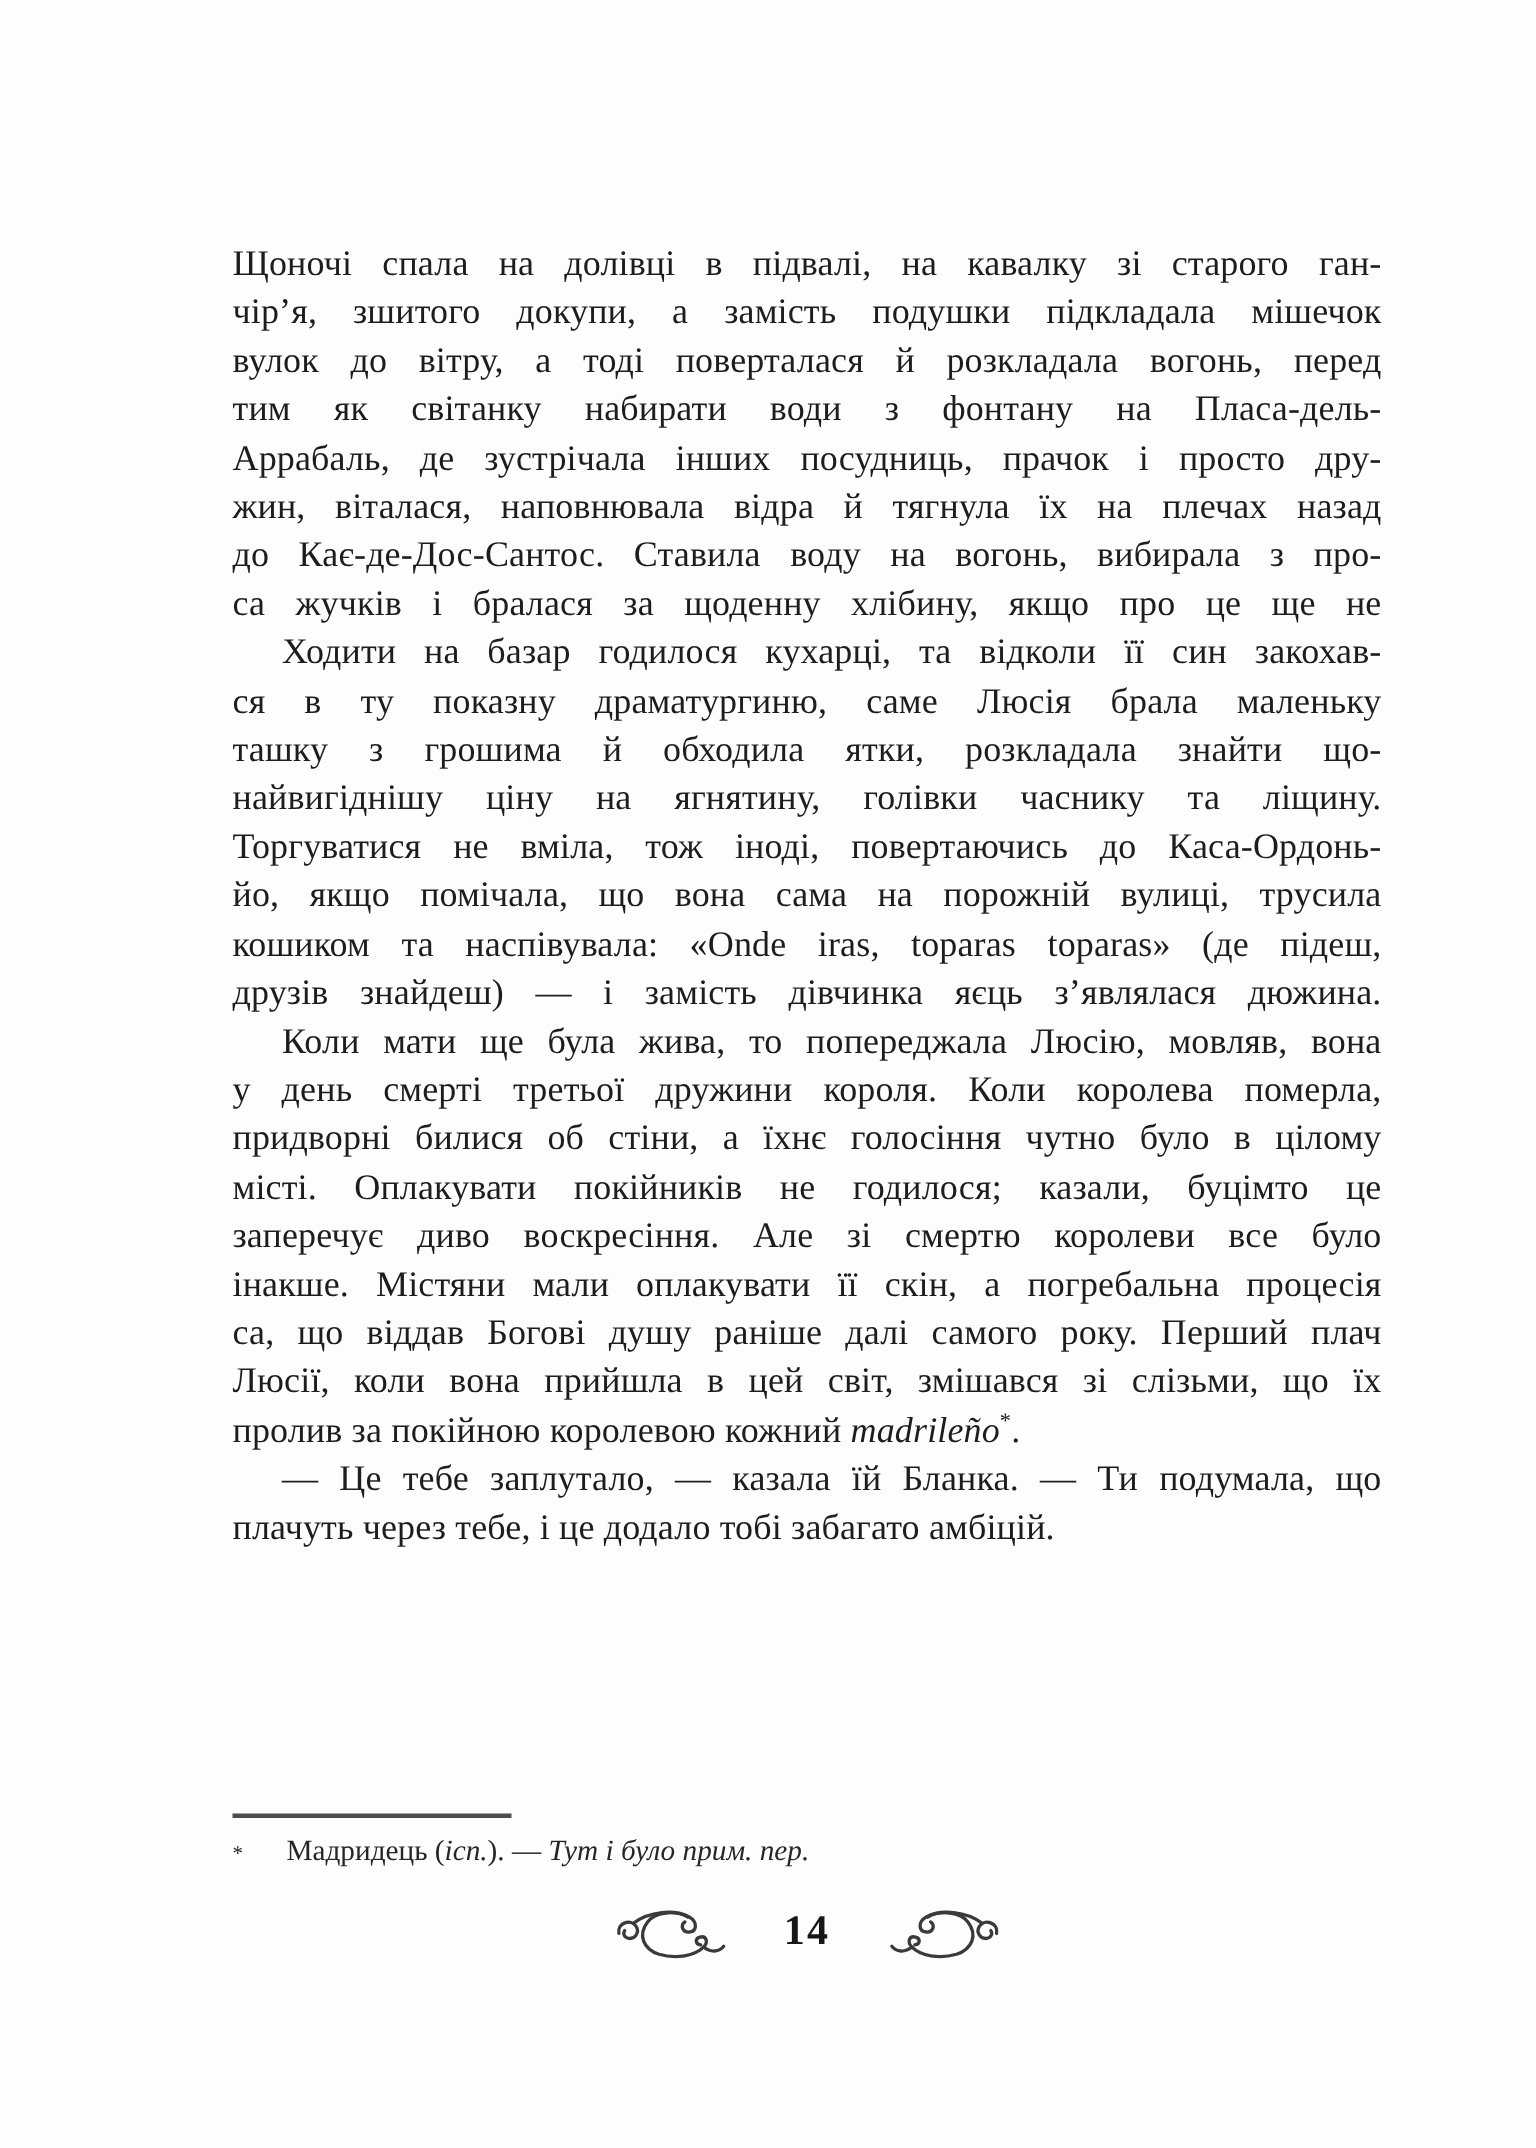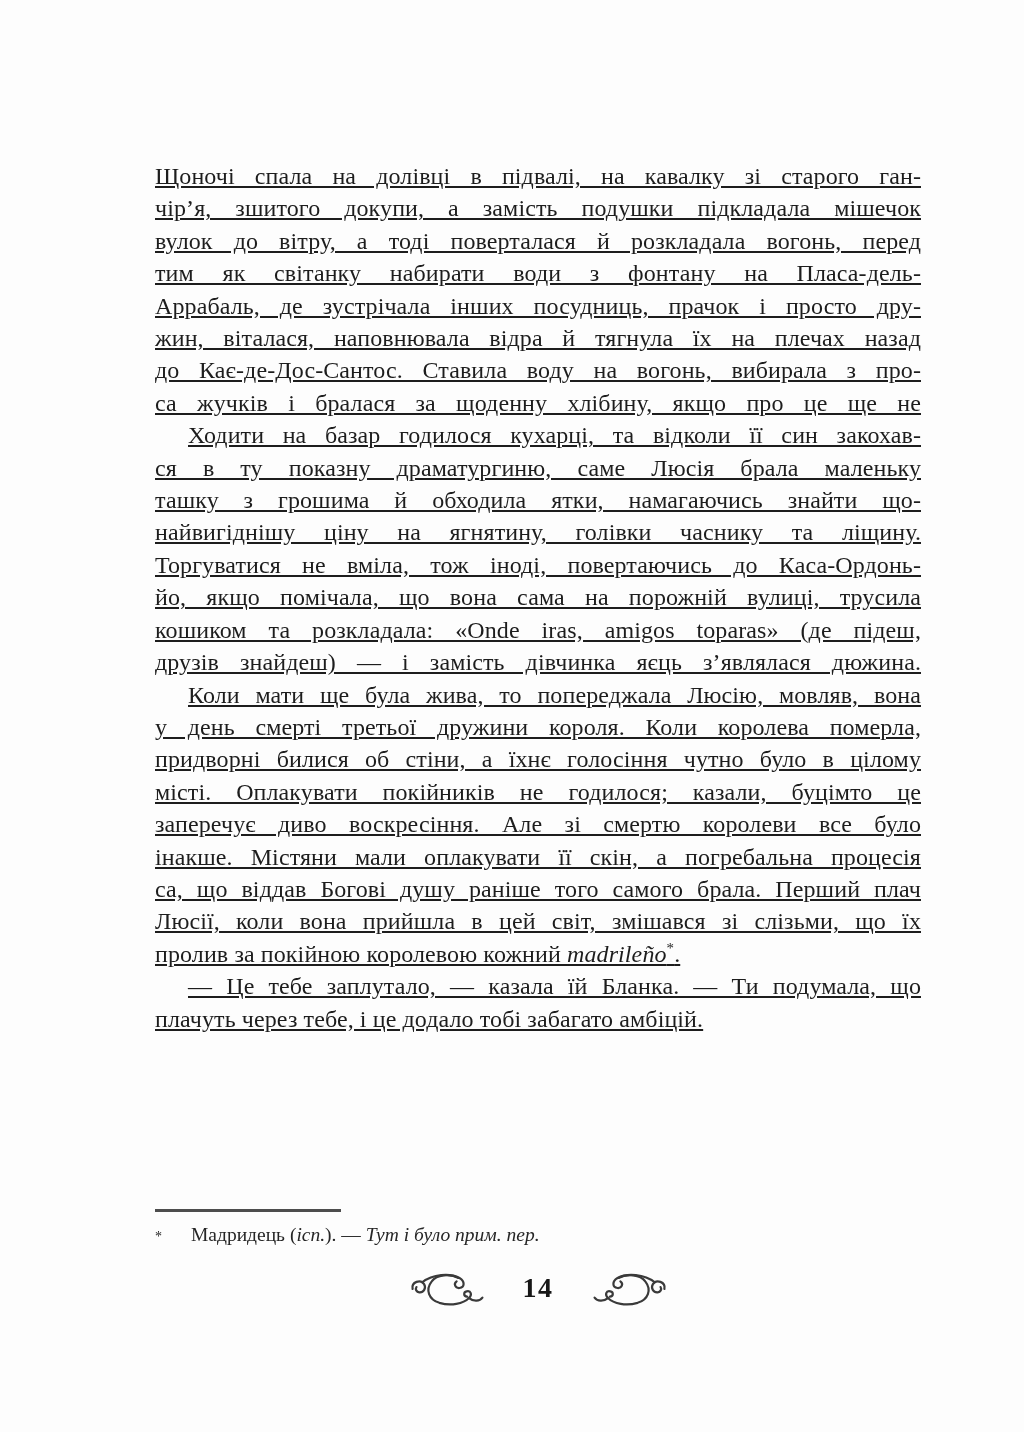--- a/index.html
+++ b/index.html
@@ -21,21 +21,21 @@
   .text-block {
     position: absolute;
     left: 155px;
     top: 160px;
     width: 766px;
     font-size: 24px;
     line-height: 32.4px;
     color: #1d1d1d;
     letter-spacing: 0.1px;
   }
-  .par { margin: 0; text-decoration: underline; }
+  .par { margin: 0; }
   .line {
     text-align: justify;
     text-align-last: justify;
     white-space: normal;
   }
   .line.last {
     text-align-last: auto;
   }
   .par.indent .line.first {
     text-indent: 33px;
@@ -110,35 +110,35 @@
         <div class="line">вулок до вітру, а тоді поверталася й розкладала вогонь, перед</div>
         <div class="line">тим як світанку набирати води з фонтану на Пласа-дель-</div>
         <div class="line">Аррабаль, де зустрічала інших посудниць, прачок і просто дру-</div>
         <div class="line">жин, віталася, наповнювала відра й тягнула їх на плечах назад</div>
         <div class="line">до Кає-де-Дос-Сантос. Ставила воду на вогонь, вибирала з про-</div>
         <div class="line">са жучків і бралася за щоденну хлібину, якщо про це ще не</div>
       </div>
       <div class="par indent">
         <div class="line first">Ходити на базар годилося кухарці, та відколи її син закохав-</div>
         <div class="line">ся в ту показну драматургиню, саме Люсія брала маленьку</div>
-        <div class="line">ташку з грошима й обходила ятки, намагаючись знайти що-</div>
+        <div class="line">ташку з грошима й обходила ятки, розкладала знайти що-</div>
         <div class="line">найвигіднішу ціну на ягнятину, голівки часнику та ліщину.</div>
         <div class="line">Торгуватися не вміла, тож іноді, повертаючись до Каса-Ордонь-</div>
         <div class="line">йо, якщо помічала, що вона сама на порожній вулиці, трусила</div>
-        <div class="line">кошиком та розкладала: «Onde iras, amigos toparas» (де підеш,</div>
+        <div class="line">кошиком та наспівувала: «Onde iras, toparas toparas» (де підеш,</div>
         <div class="line">друзів знайдеш) — і замість дівчинка яєць з’являлася дюжина.</div>
       </div>
       <div class="par indent">
         <div class="line first">Коли мати ще була жива, то попереджала Люсію, мовляв, вона</div>
         <div class="line">у день смерті третьої дружини короля. Коли королева померла,</div>
         <div class="line">придворні билися об стіни, а їхнє голосіння чутно було в цілому</div>
         <div class="line">місті. Оплакувати покійників не годилося; казали, буцімто це</div>
         <div class="line">заперечує диво воскресіння. Але зі смертю королеви все було</div>
         <div class="line">інакше. Містяни мали оплакувати її скін, а погребальна процесія</div>
-        <div class="line">са, що віддав Богові душу раніше того самого брала. Перший плач</div>
+        <div class="line">са, що віддав Богові душу раніше далі самого року. Перший плач</div>
         <div class="line">Люсії, коли вона прийшла в цей світ, змішався зі слізьми, що їх</div>
         <div class="line last"><span>пролив за покійною королевою кожний </span><span class="it">madrileño</span><sup>*</sup><span>.</span></div>
       </div>
       <div class="par indent">
         <div class="line first">— Це тебе заплутало, — казала їй Бланка. — Ти подумала, що</div>
         <div class="line last">плачуть через тебе, і це додало тобі забагато амбіцій.</div>
       </div>
     </div>
 
   <div class="fn-rule"></div>

